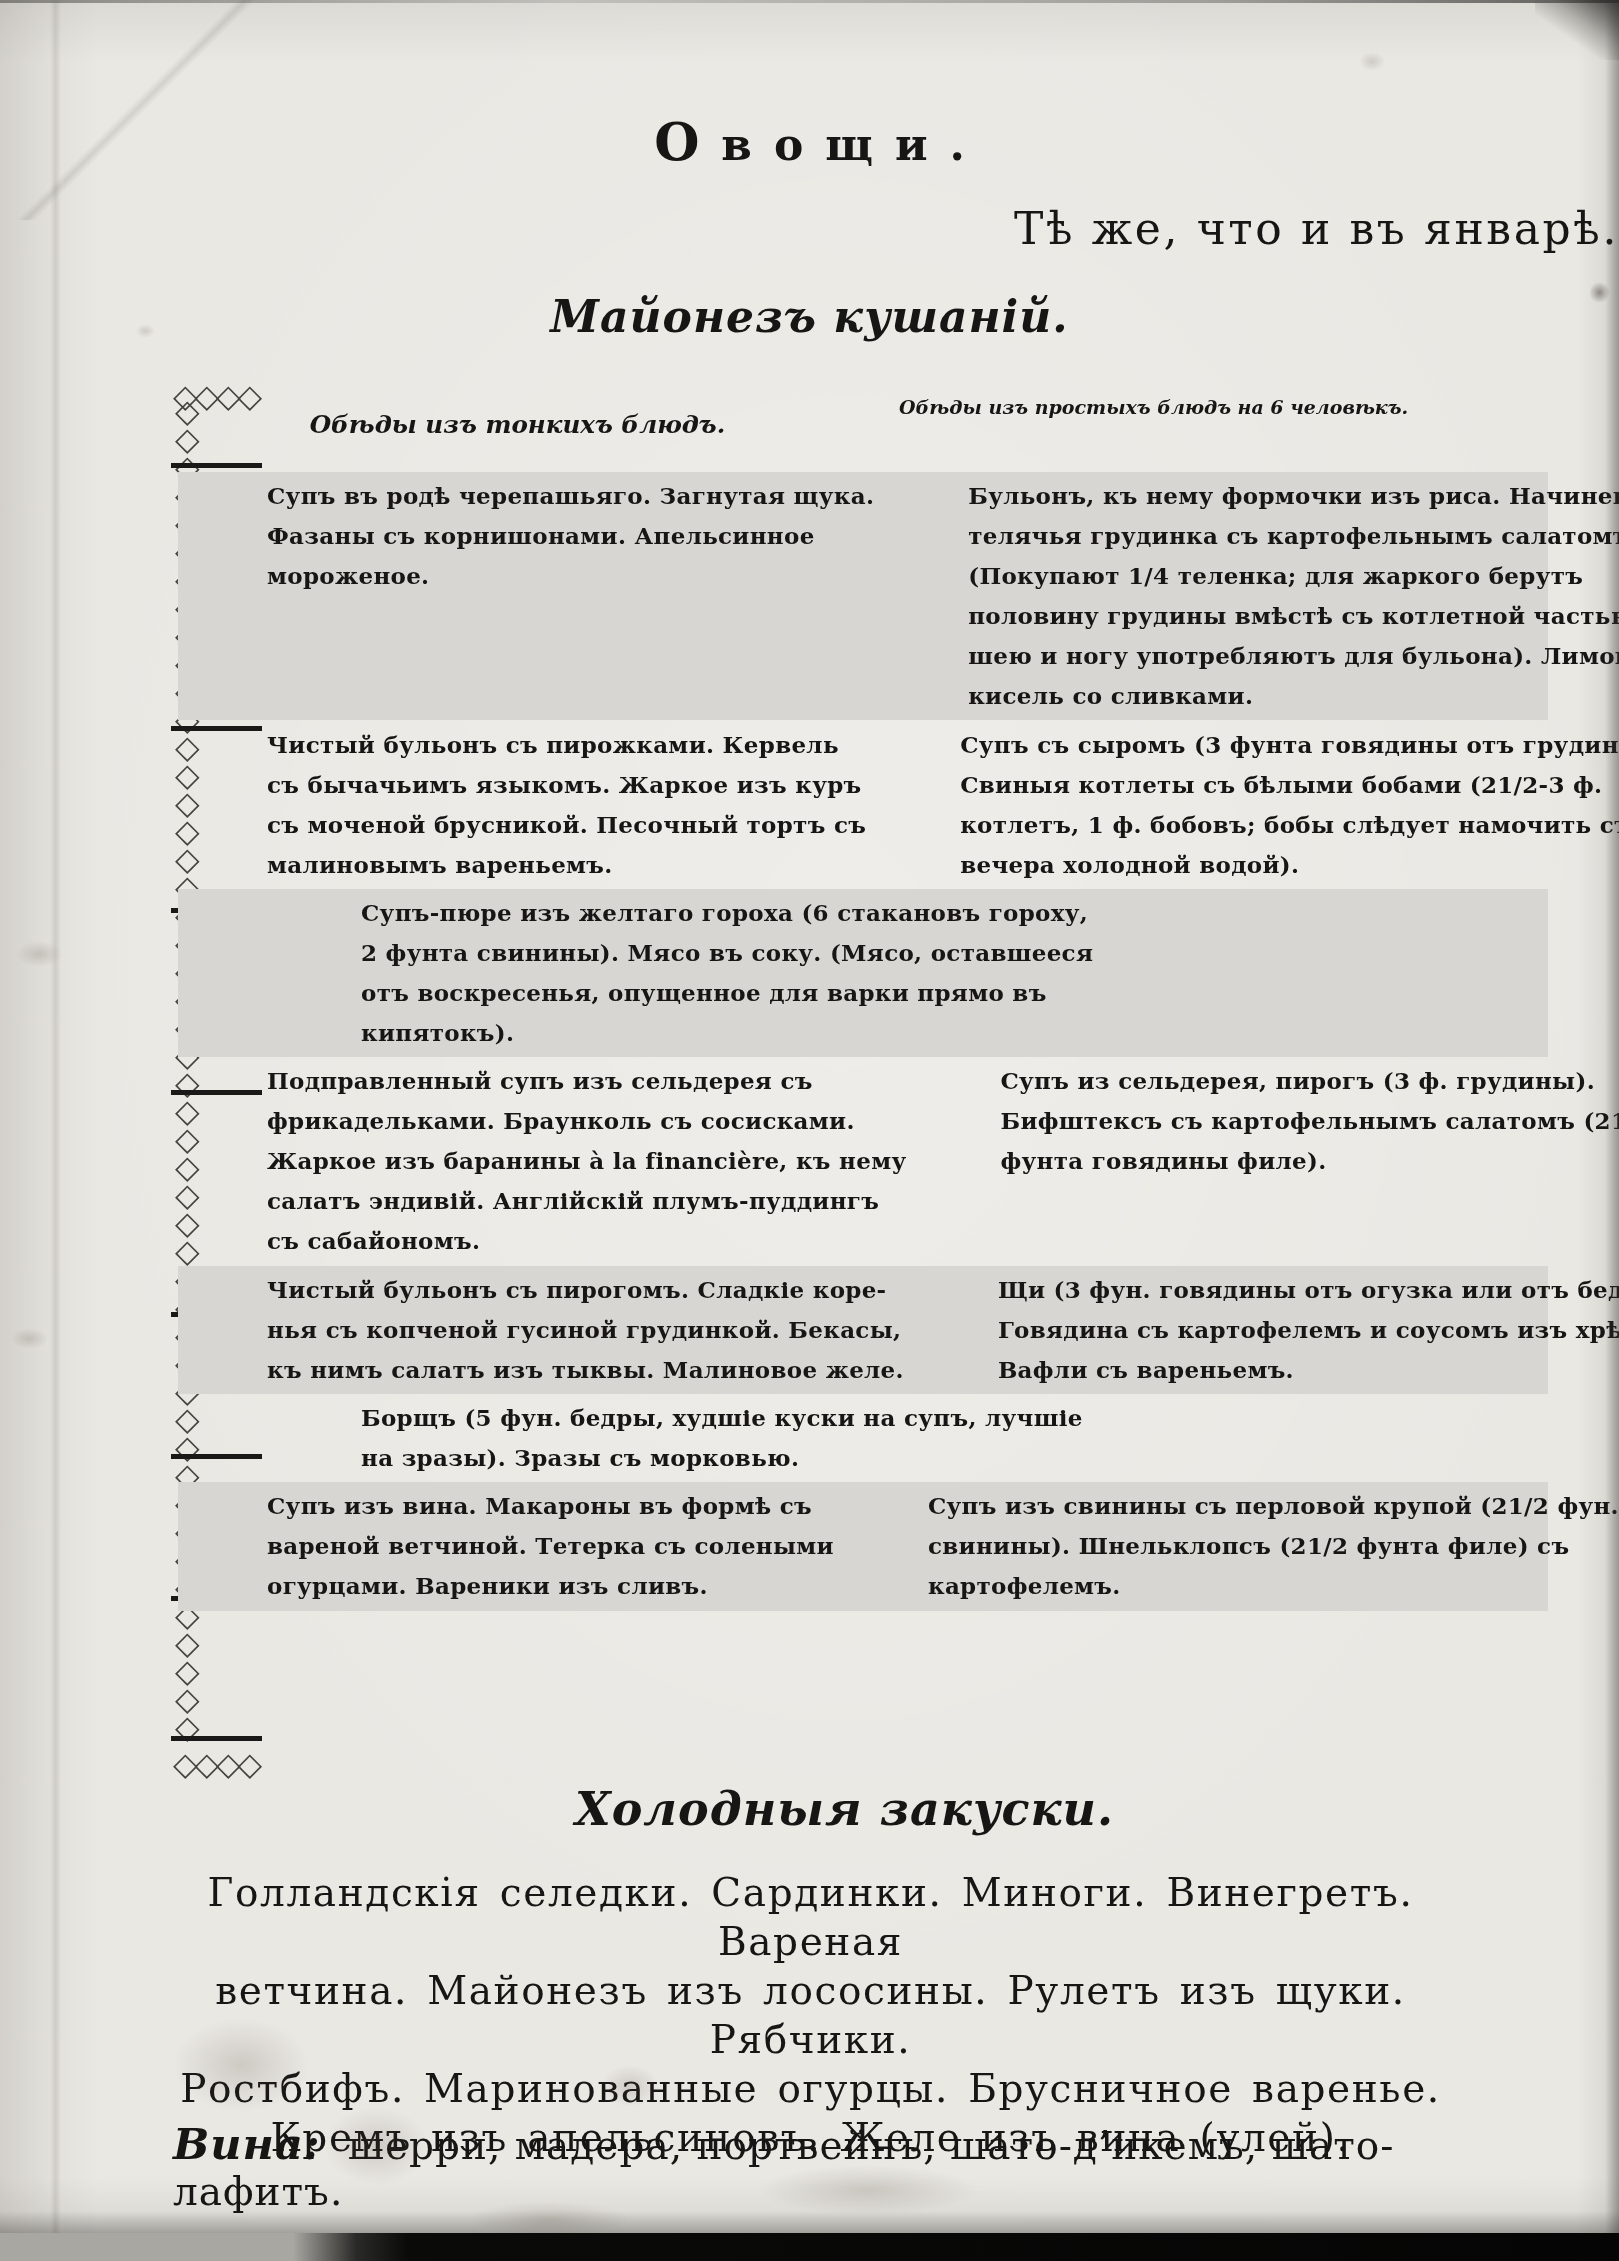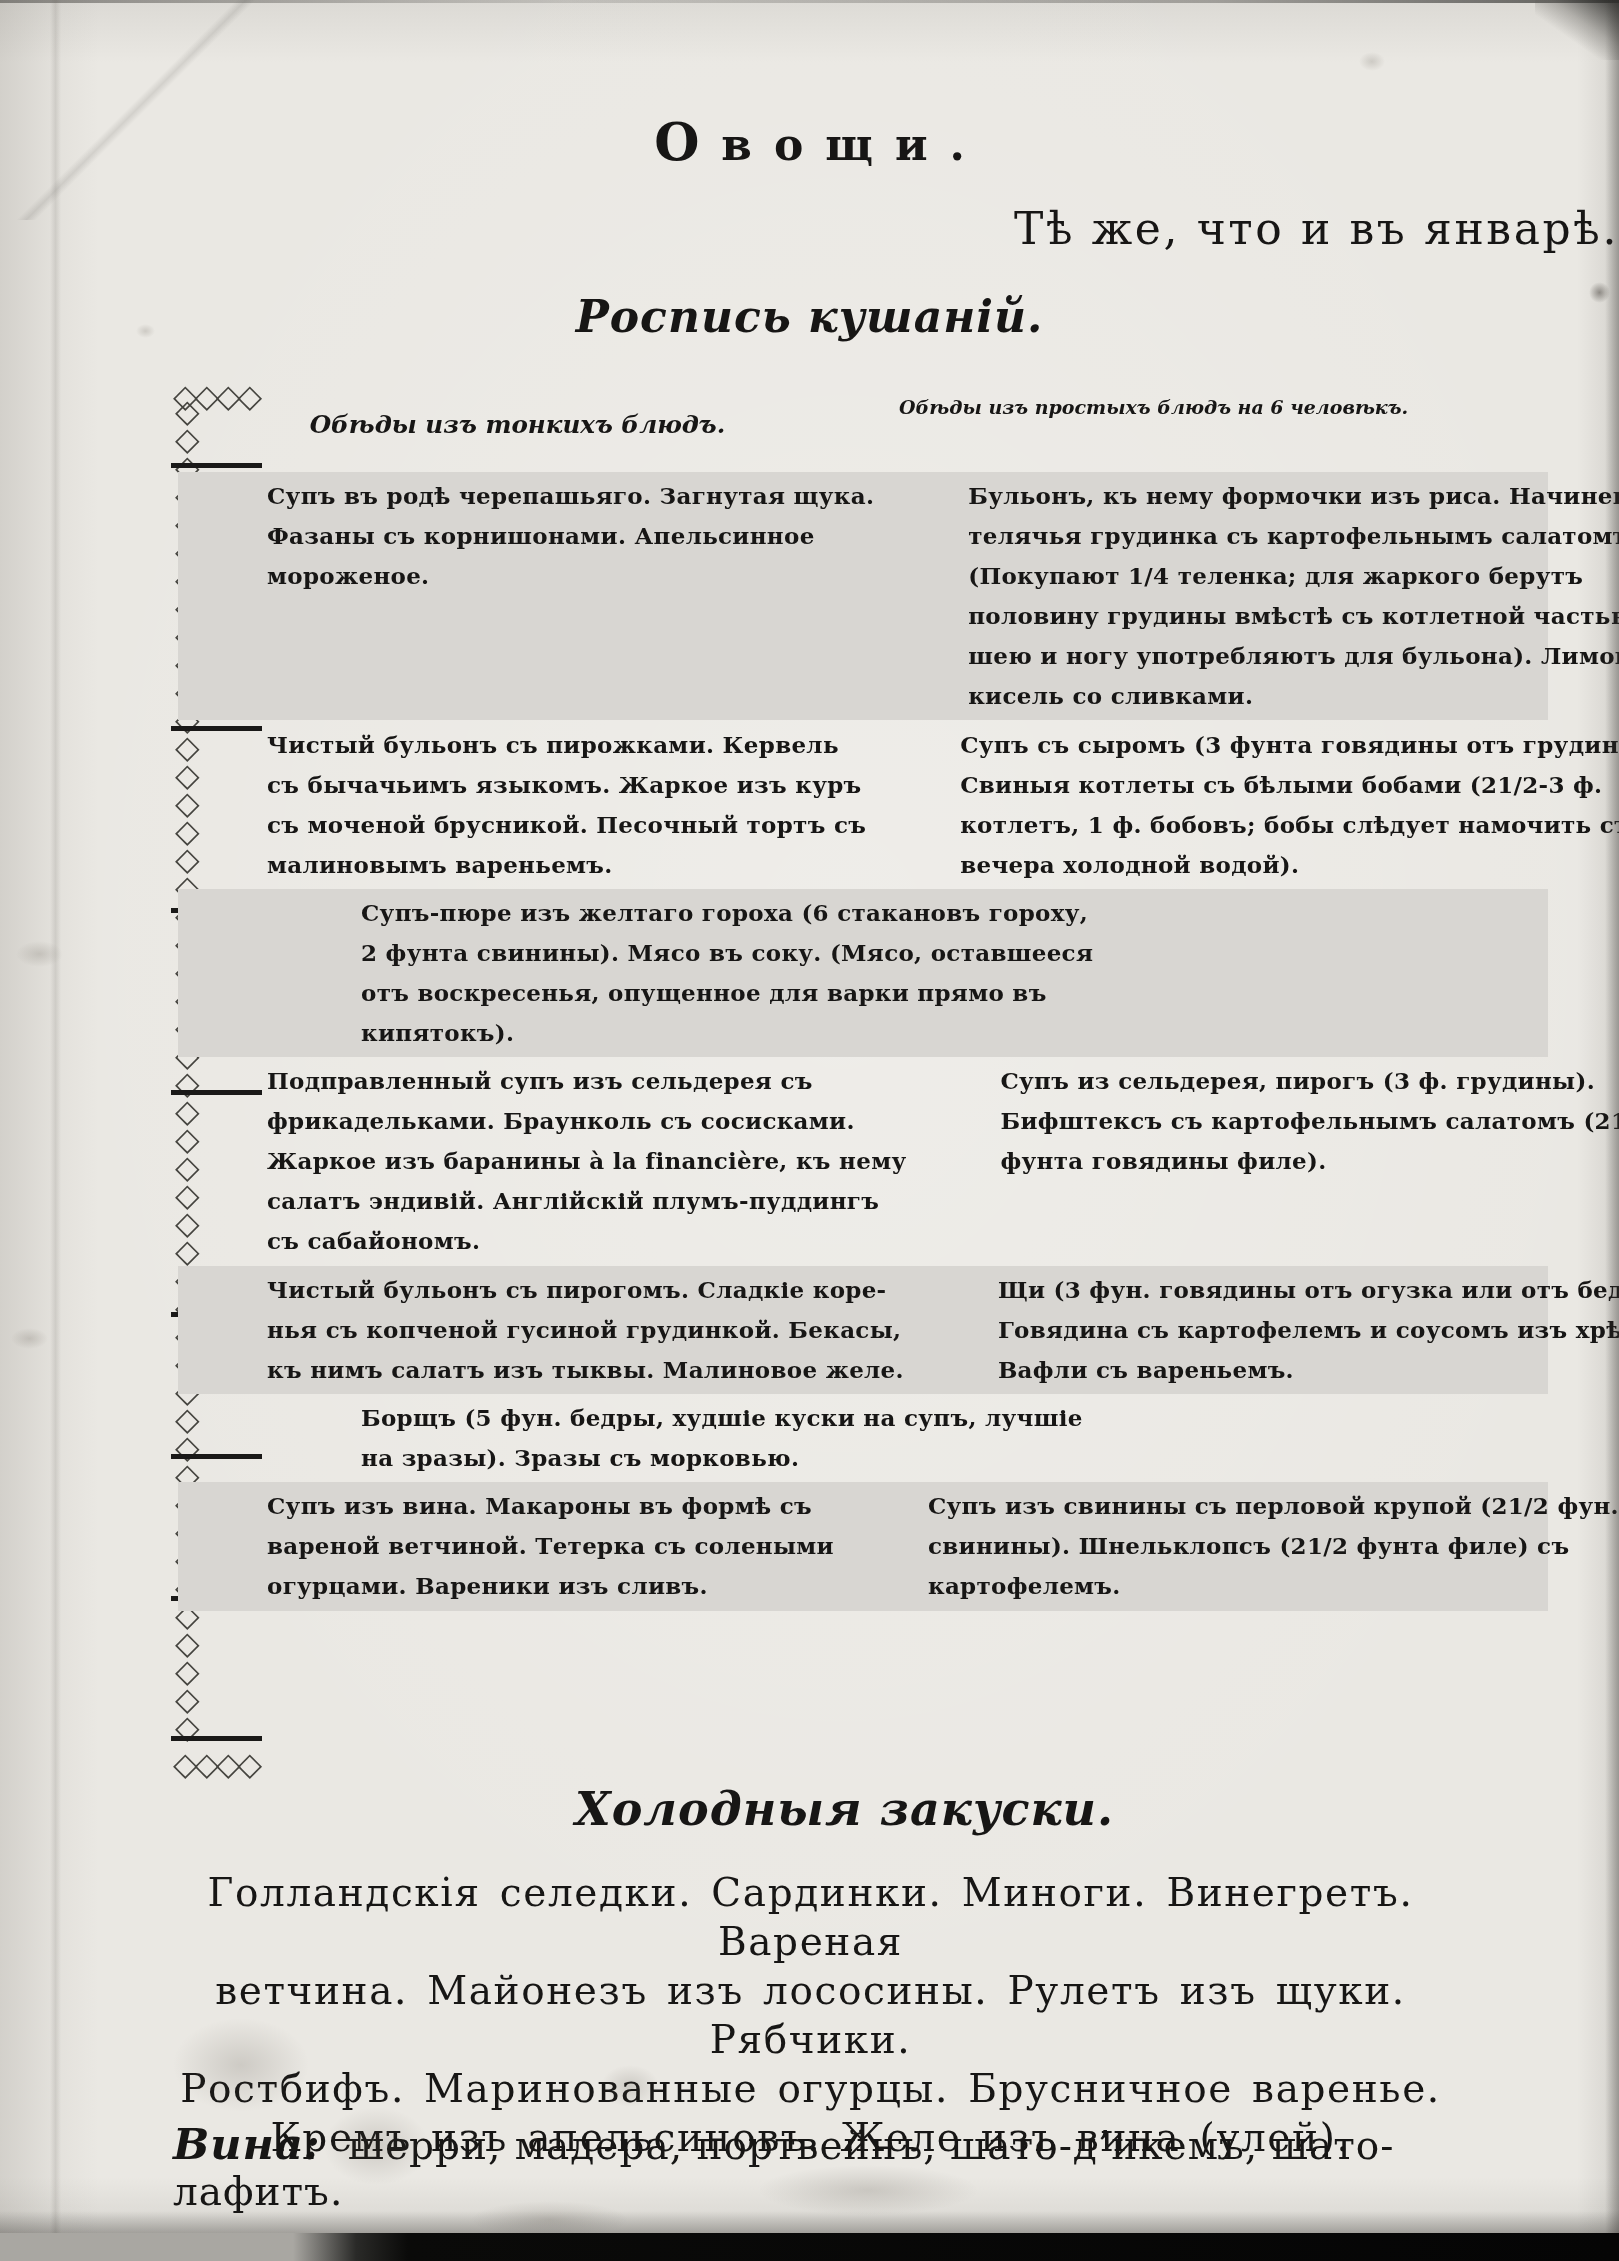--- a/index.html
+++ b/index.html
@@ -107,21 +107,21 @@
     background:radial-gradient(closest-side, rgba(75,68,58,0.18), transparent); }
   .stain.dark { background:radial-gradient(closest-side, rgba(45,40,34,0.45), transparent); }
 </style>
 </head>
 <body>
 
 <div class="page">
 
   <div class="title">Овощи.</div>
   <div class="subtitle">Тѣ же, что и въ январѣ.</div>
-  <div class="section-heading">Роспись кушаній.</div>
+  <div class="section-heading">Майонезъ кушаній.</div>
 
   <div class="chain-h top">◇◇◇◇</div>
   <div class="chain-v">◇
 ◇
 ◇
 ◇
 ◇
 ◇
 ◇
 ◇

